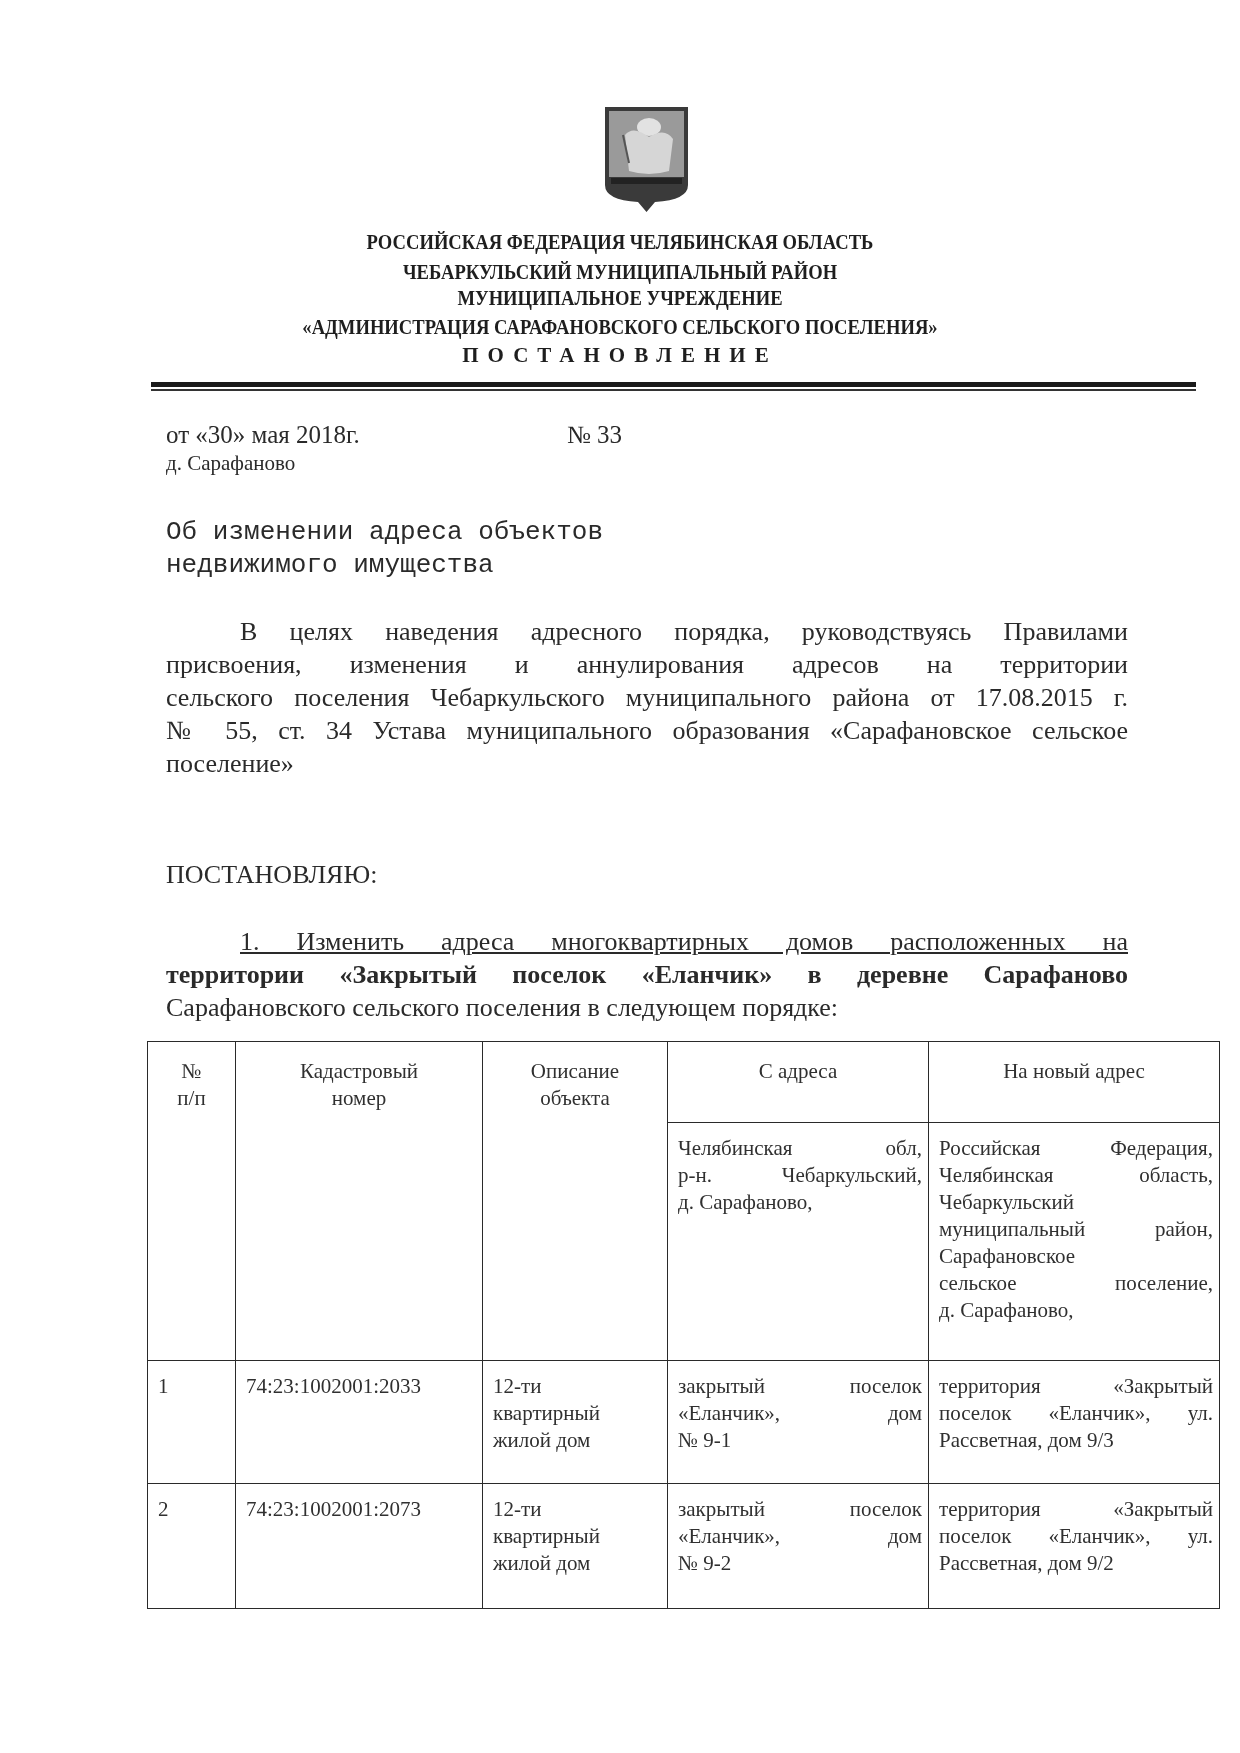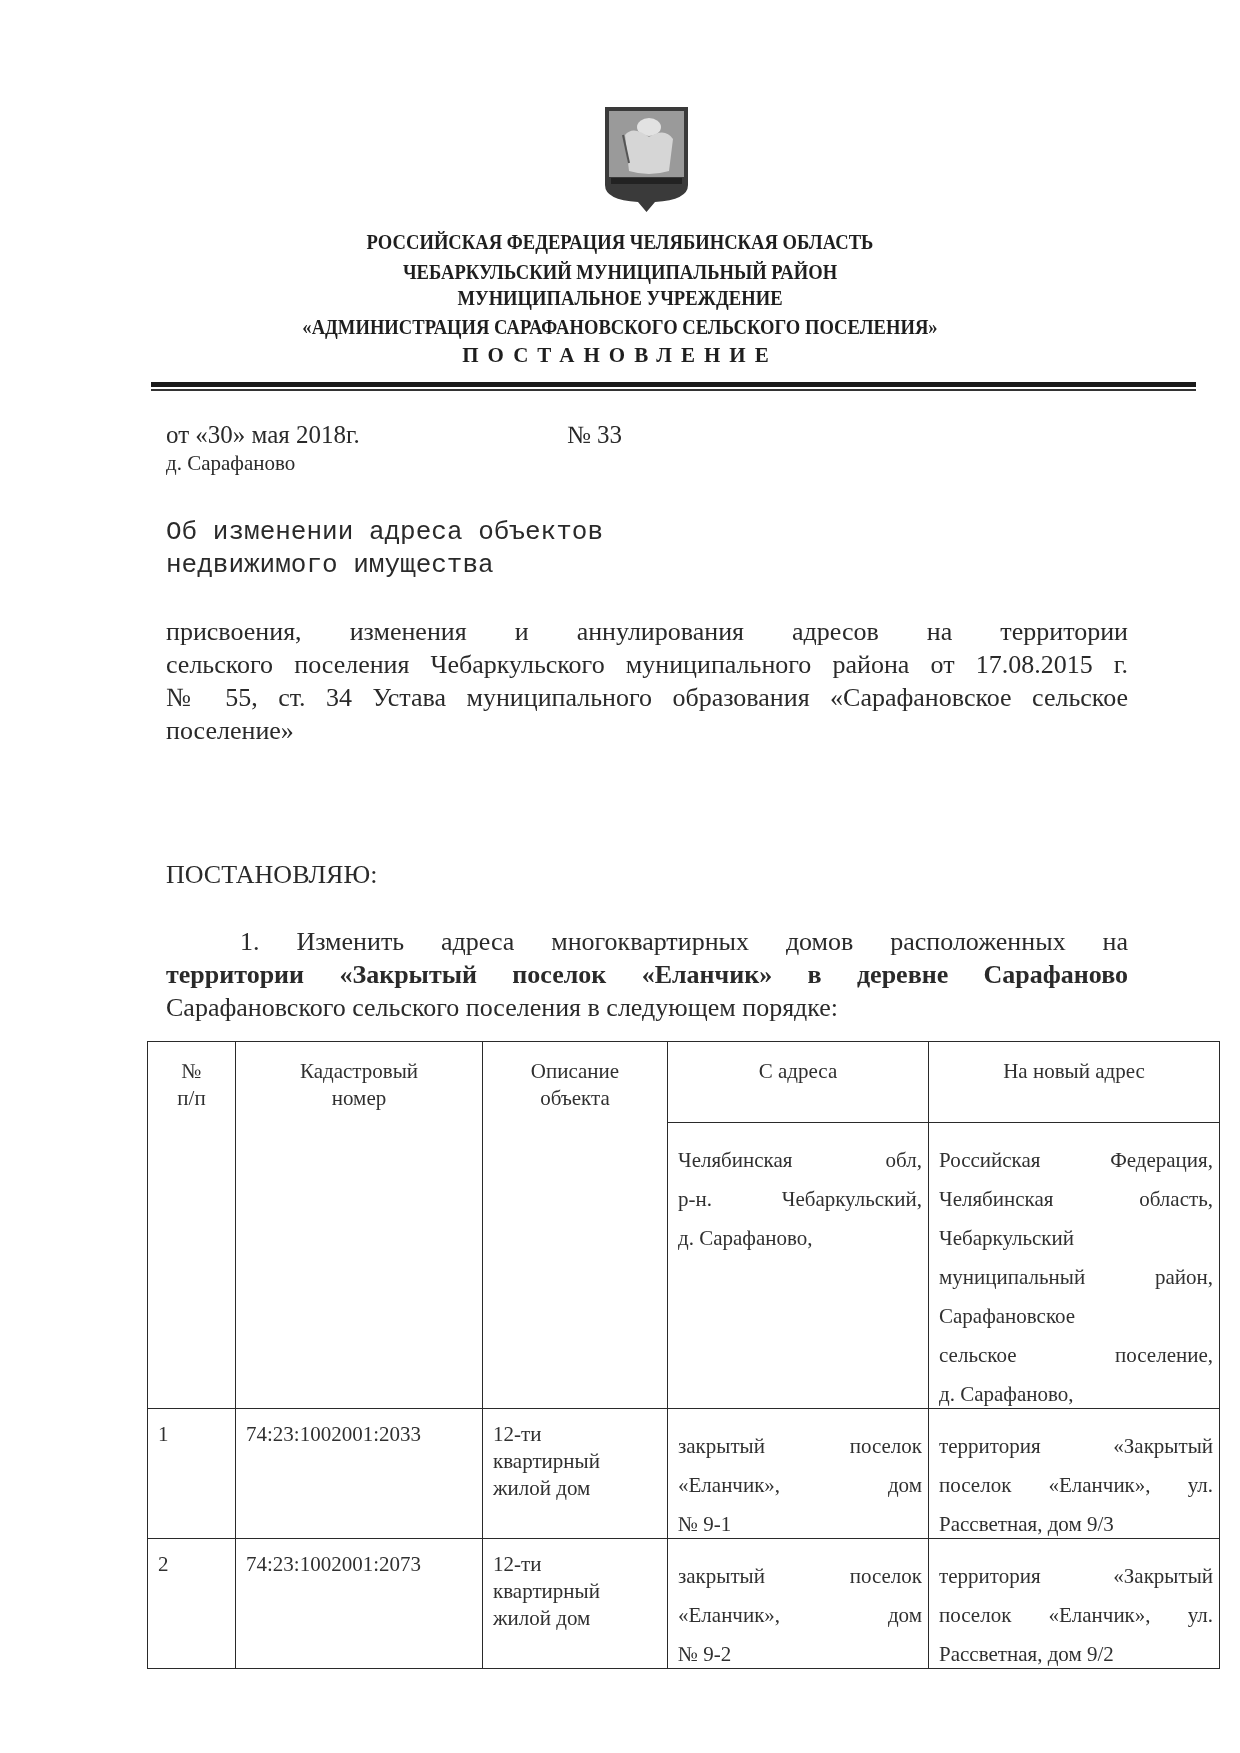--- a/index.html
+++ b/index.html
@@ -32,21 +32,21 @@
   .para .ln.last { text-align-last: left; }
   .para .ln.ind { padding-left: 74px; }
   #para1 { top: 615px; }
   #decree { left: 166px; top: 858px; font-size: 26px; line-height: 33px; }
   #para2 { top: 925px; }
   
   #tbl { position: absolute; left: 147px; top: 1041px; border-collapse: collapse; font-size: 21px; line-height: 27px; color: #303030; }
   #tbl td { border: 1.5px solid #2a2a2a; vertical-align: top; padding: 0; }
   #tbl .hc { text-align: center; padding-top: 16px; }
   #tbl .jc { text-align: justify; padding: 12px 6px 0 10px; }
-  #tbl .jc span { display: block; text-align: justify; text-align-last: justify; margin-top: 12px; }
+  #tbl .jc span { display: block; text-align: justify; text-align-last: justify; }
   #tbl .jc span.nl { text-align-last: left; }
   #tbl .pc { padding: 12px 6px 0 10px; }
   .c1 { width: 71px; } .c2 { width: 230px; } .c3 { width: 168px; } .c4 { width: 244px; } .c5 { width: 274px; }
 </style>
 </head>
 <body>
 
 <svg id="emblem" class="abs" viewBox="0 0 87 107">
   <path d="M2,2 H85 V80 Q85,95 52,97 L43.5,107 L35,97 Q2,95 2,80 Z" fill="#3a3a3a"></path>
   <path d="M6,6 H81 V72 H6 Z" fill="#9a9a9a"></path>
@@ -67,30 +67,31 @@
 <div id="date" class="abs t26">от «30» мая 2018г.</div>
 <div id="number" class="abs t26">№ 33</div>
 <div id="place" class="abs t26">д. Сарафаново</div>
 
 <div id="subject" class="abs">
   <span class="l1">Об изменении адреса объектов</span>
   <span>недвижимого имущества</span>
 </div>
 
 <div id="para1" class="para">
+  <span class="ln ind" style="white-space: normal; overflow: hidden;">В целях наведения адресного порядка, руководствуясь Правилами</span>
   <span class="ln" style="white-space: normal; overflow: hidden;">присвоения, изменения и аннулирования адресов на территории</span>
   <span class="ln" style="white-space: normal; overflow: hidden;">сельского поселения Чебаркульского муниципального района от 17.08.2015 г.</span>
   <span class="ln" style="white-space: normal; overflow: hidden;">№ 55, ст. 34 Устава муниципального образования «Сарафановское сельское</span>
   <span class="ln last">поселение»</span>
 </div>
 
 <div id="decree" class="abs">ПОСТАНОВЛЯЮ:</div>
 
 <div id="para2" class="para">
-  <span class="ln ind" style="white-space: normal; overflow: hidden;">1. Изменить адреса многоквартирных домов расположенных на</span>
+  <span class="ln ind" style="white-space: normal; overflow: hidden; text-decoration: underline;">1. Изменить адреса многоквартирных домов расположенных на</span>
   <span class="ln" style="white-space: normal; overflow: hidden; font-weight: bold;">территории «Закрытый поселок «Еланчик» в деревне Сарафаново</span>
   <span class="ln last">Сарафановского сельского поселения в следующем порядке:</span>
 </div>
 
 <table id="tbl">
   <tbody>
       <tr style="height:81px">
     <td class="c1 hc" rowspan="2">
       <div>№</div>
       <div>п/п</div>

